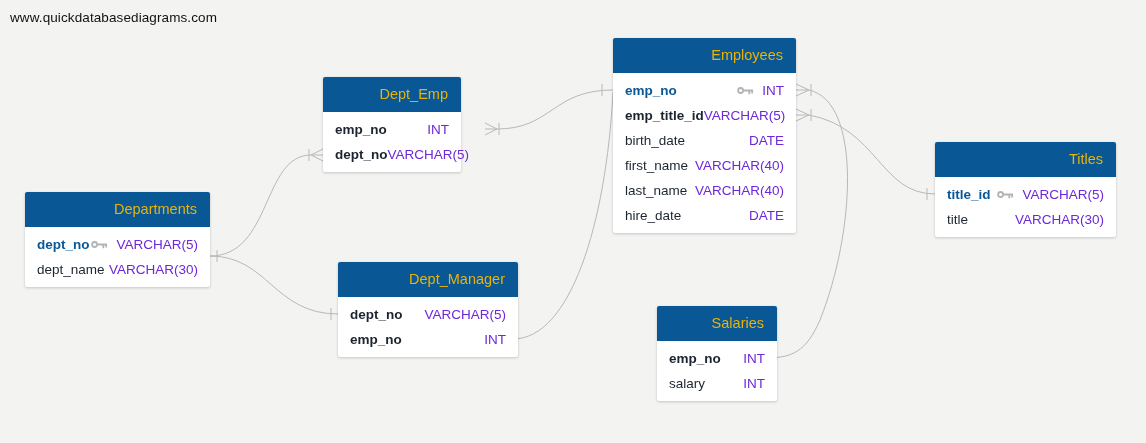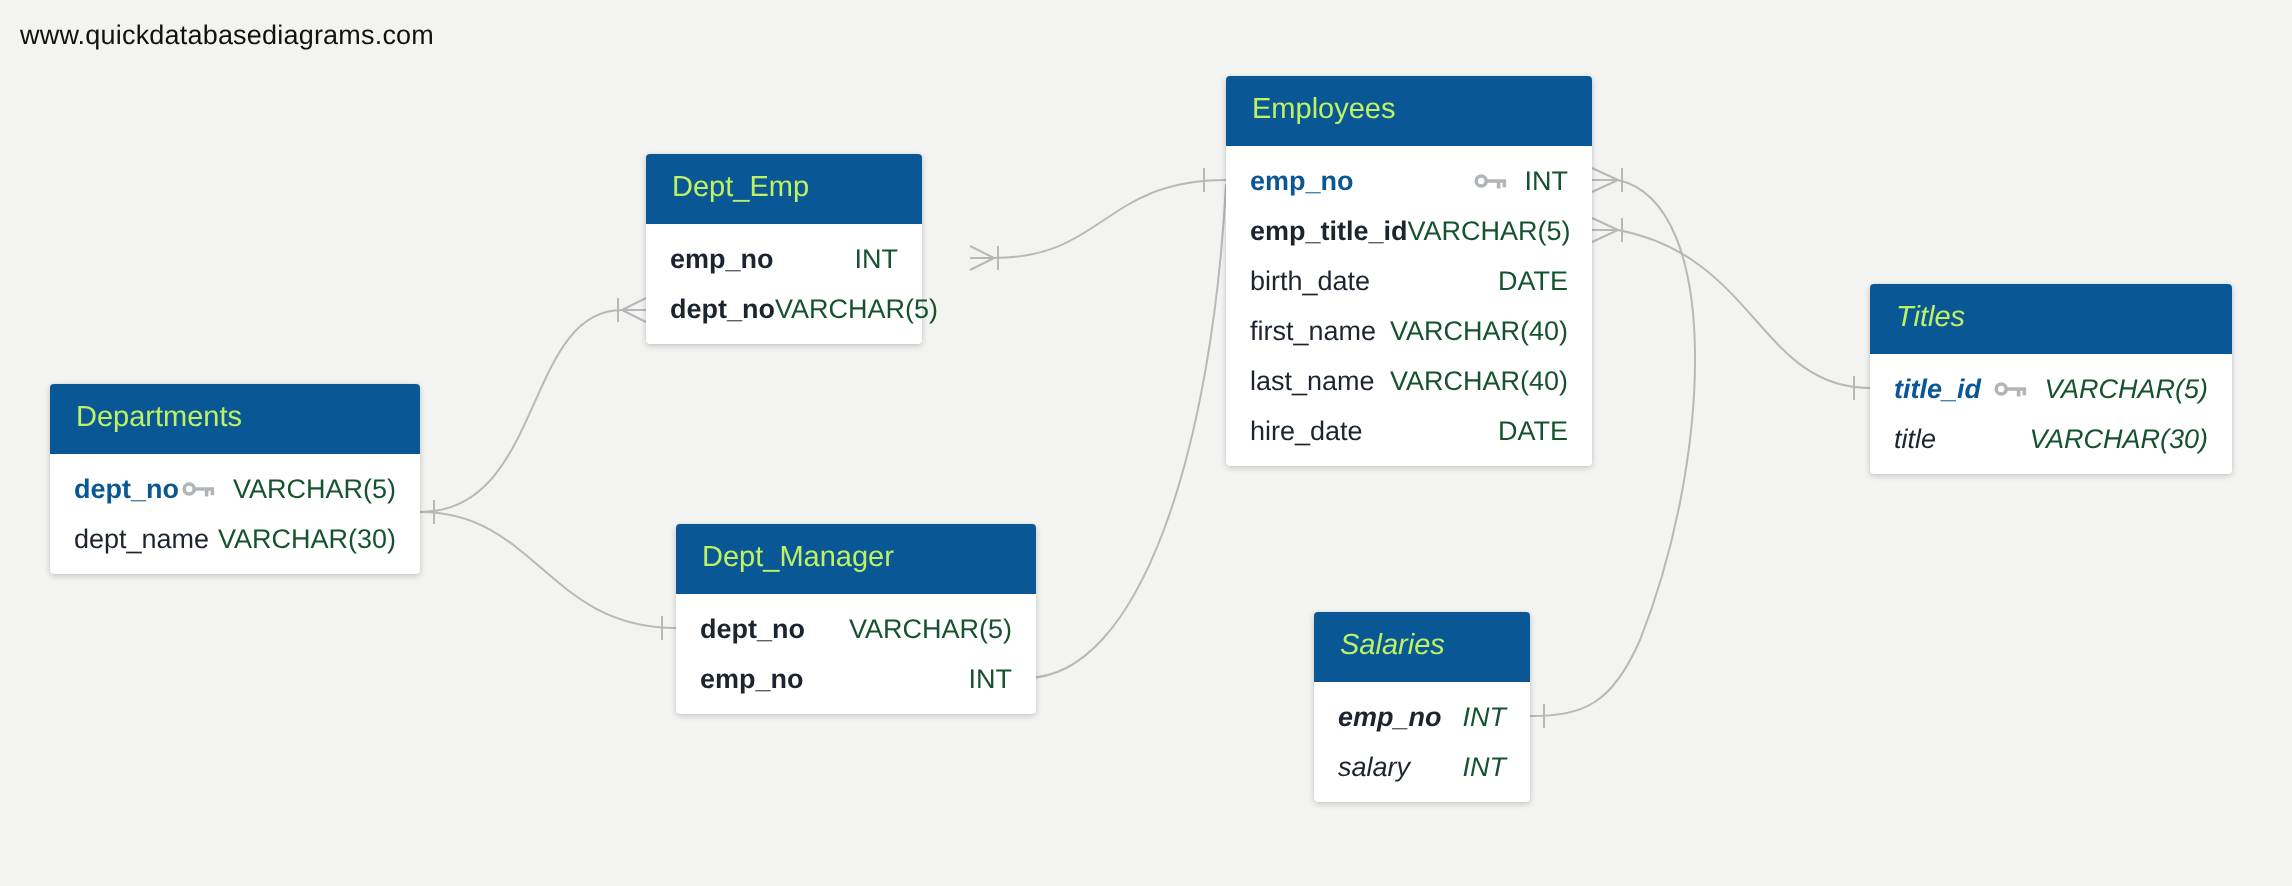--- a/index.html
+++ b/index.html
@@ -35,52 +35,53 @@
     fill: none;
   }
   .table-card {
     position: absolute;
     background: #ffffff;
     border-radius: 2px;
     box-shadow: 0 1px 3px rgba(0,0,0,0.18), 0 0 1px rgba(0,0,0,0.08);
   }
   .table-header {
     background: #0a5796;
-    color: #bef264;
+    color: #eab308;
     height: 35px;
     line-height: 35px;
     padding: 0 13px;
     font-size: 14.5px;
     border-radius: 2px 2px 0 0;
     white-space: nowrap;
     overflow: hidden;
+    text-align: right;
   }
   .table-body { padding: 5px 0; }
   .field-row {
     display: flex;
     align-items: center;
     height: 25px;
     padding: 0 12px;
     font-size: 13.5px;
     white-space: nowrap;
   }
   .field-name { color: #1c2430; }
   .field-name.bold { font-weight: bold; }
   .field-name.pk { font-weight: bold; color: #0a5796; }
   .flex-spacer { flex: 1; }
   .key-icon { margin-right: 8px; display: inline-flex; }
-  .field-type { color: #14532d; }
+  .field-type { color: #6d28d9; }
 
   
   .t-departments  { left: 25px;  top: 192px; width: 185px; }
   .t-dept-emp     { left: 323px; top: 77px;  width: 138px; }
   .t-dept-manager { left: 338px; top: 262px; width: 180px; }
   .t-employees    { left: 613px; top: 38px;  width: 183px; }
-  .t-salaries     { left: 657px; top: 306px; width: 108px; font-style: italic; }
-  .t-titles       { left: 935px; top: 142px; width: 181px; font-style: italic; }
+  .t-salaries     { left: 657px; top: 306px; width: 120px; }
+  .t-titles       { left: 935px; top: 142px; width: 181px; }
 </style>
 </head>
 <body>
 
 <div id="canvas">
 
   <div class="watermark">www.quickdatabasediagrams.com</div>
 
   <svg id="wires" viewBox="0 0 1146 443">
 

